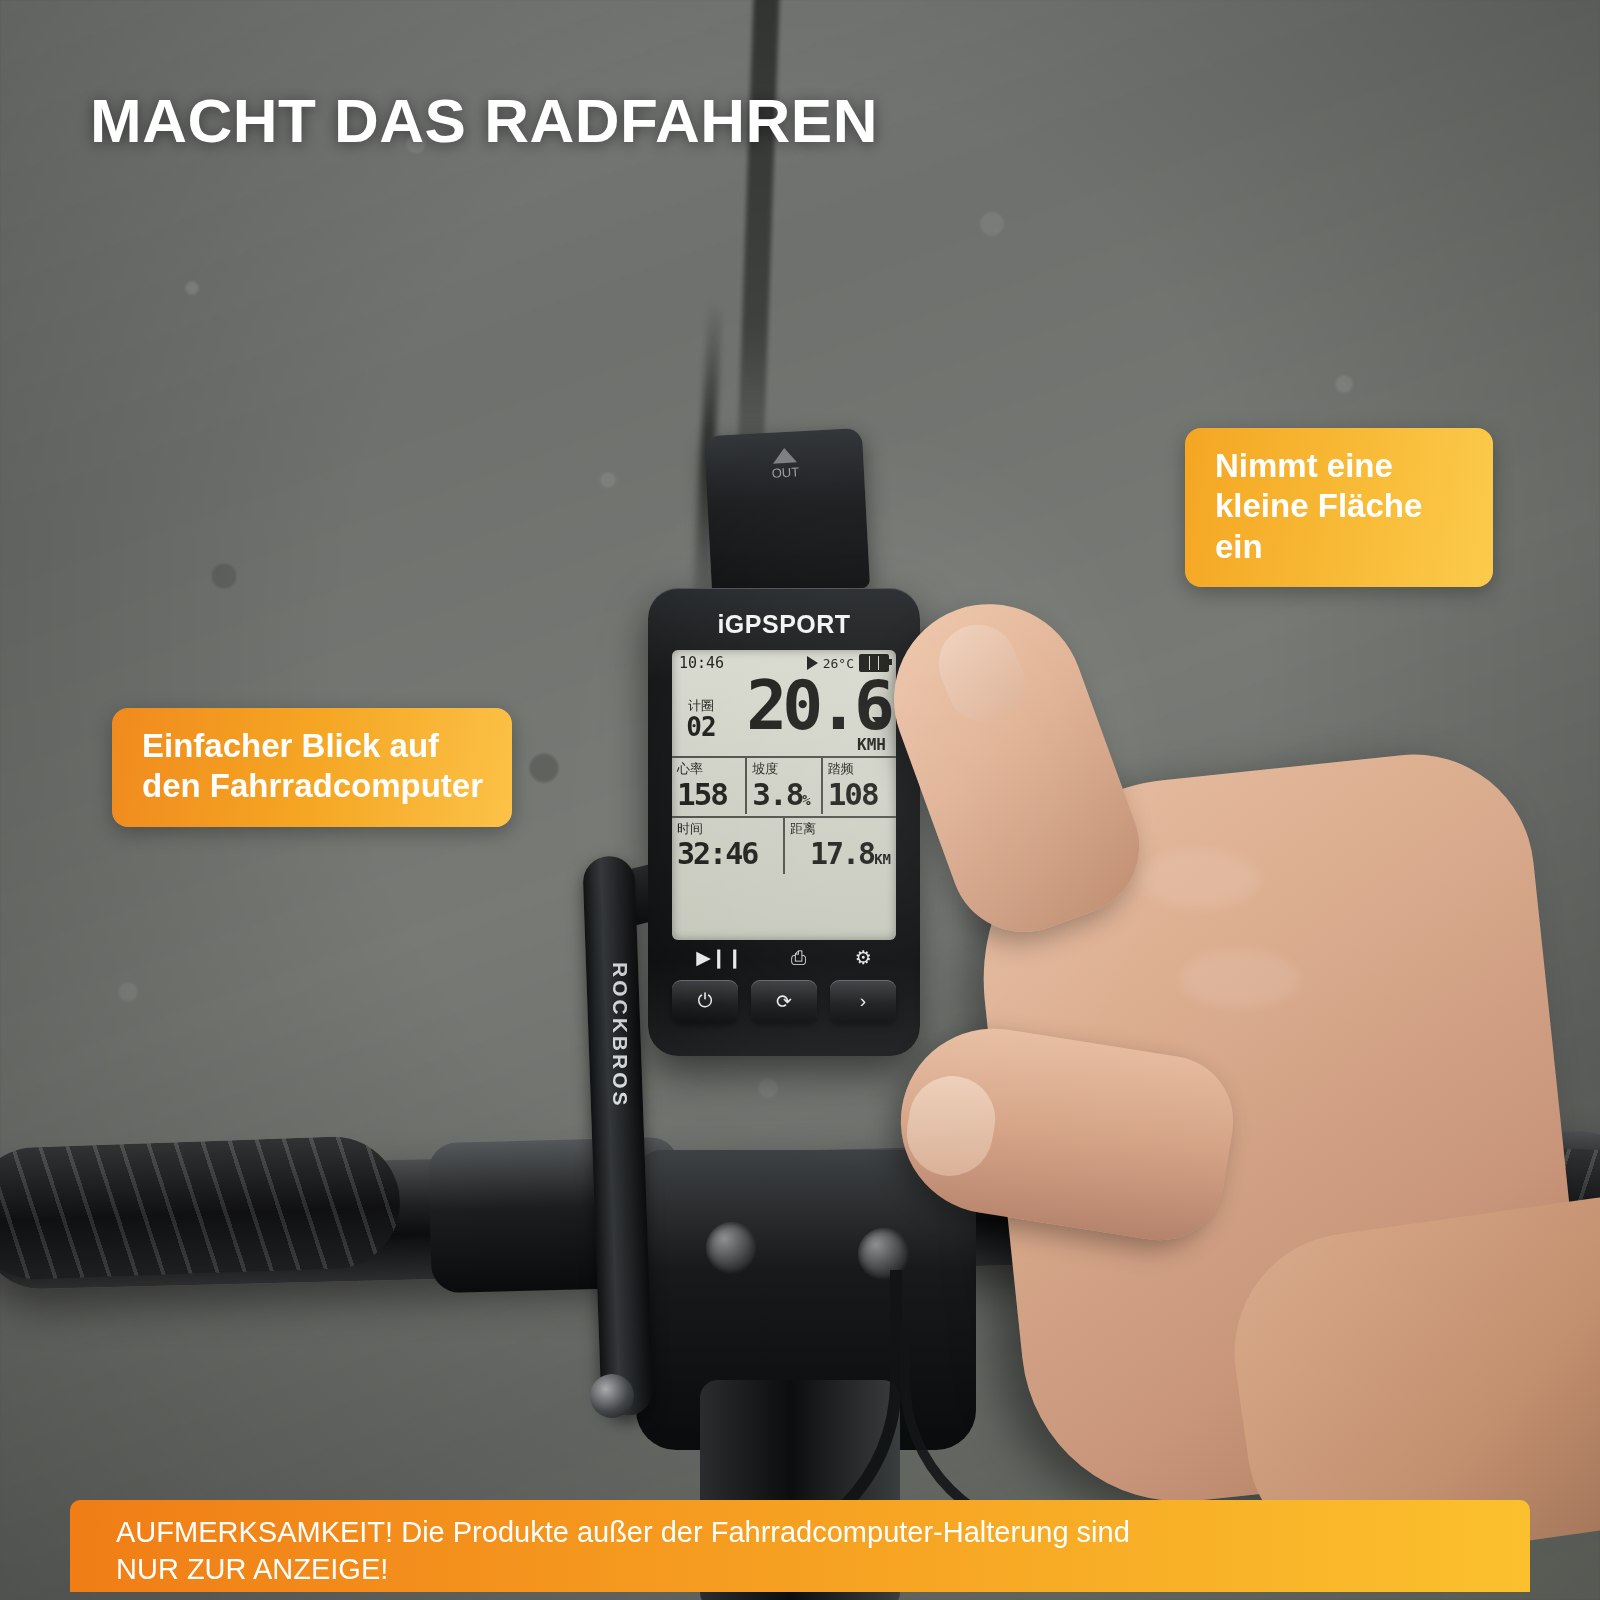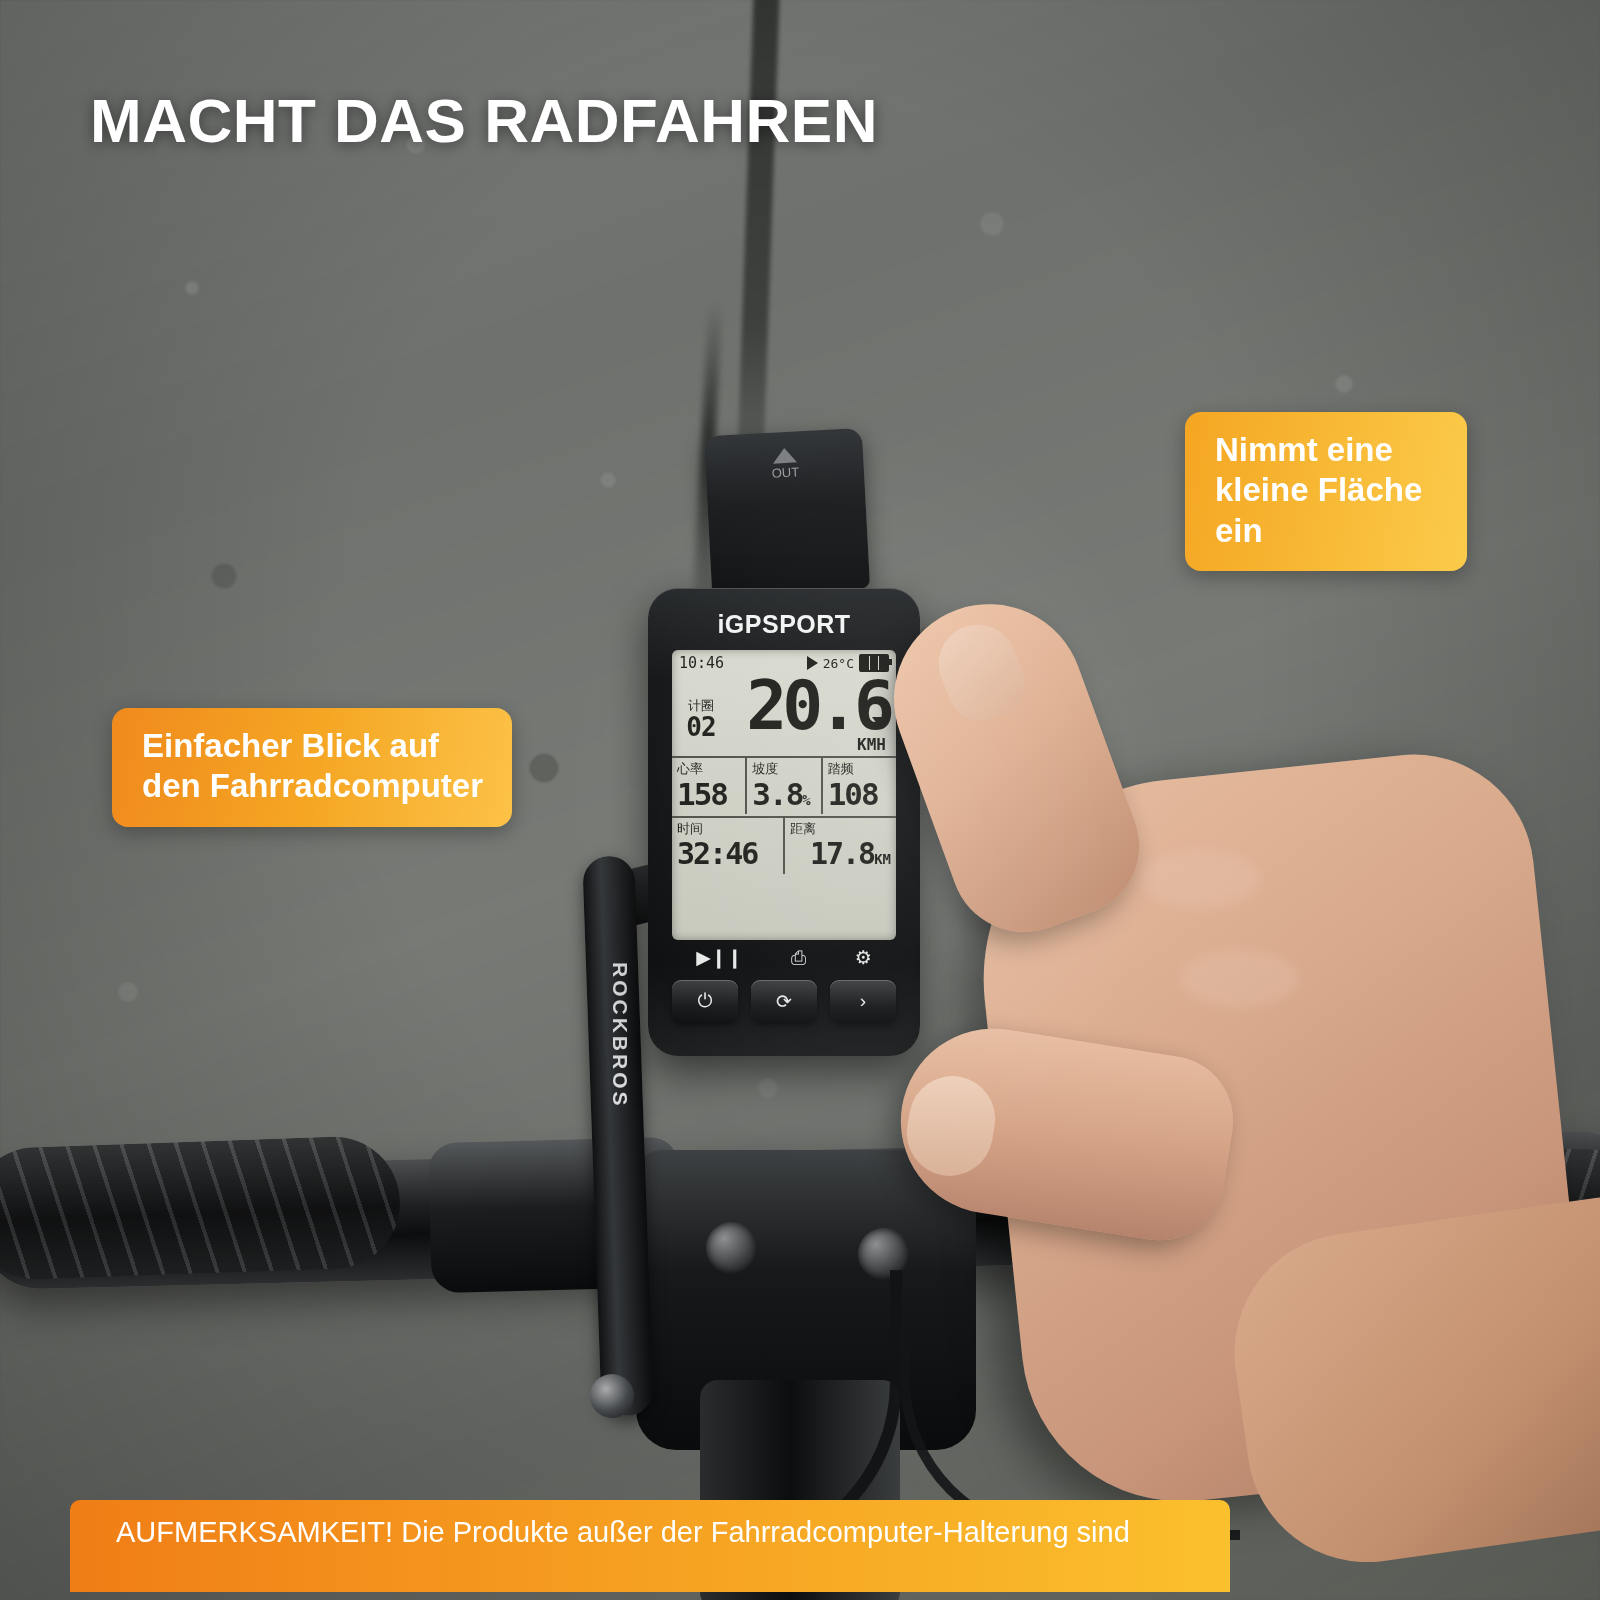--- a/index.html
+++ b/index.html
@@ -94,35 +94,35 @@
     border-radius: 16px;
     color: #ffffff;
     font-size: 33px;
     line-height: 1.22;
     font-weight: 600;
     padding: 18px 26px 20px 30px;
     box-sizing: border-box;
     box-shadow: 0 6px 20px rgba(0,0,0,.28);
   }
   .callout-right {
-    left: 1185px; top: 412px;
-    width: 282px;
+    left: 1185px; top: 428px;
+    width: 308px;
     background: linear-gradient(100deg, #f5a623 0%, #f7b733 45%, #fccb4b 100%);
   }
   .callout-left {
     left: 112px; top: 708px;
     width: 400px;
     background: linear-gradient(100deg, #f08a1e 0%, #f5a623 50%, #fcc247 100%);
   }
 
   
   .notice {
     position: absolute;
     left: 70px; top: 1500px;
-    width: 1160px;
+    width: 1460px;
     height: 92px;
     border-radius: 10px 10px 0 0;
     background: linear-gradient(90deg, #f07d16 0%, #f59a1f 40%, #fbc02d 100%);
     color: #ffffff;
     font-size: 29px;
     line-height: 1.28;
     padding: 14px 40px 0 46px;
     box-sizing: border-box;
   }
 
@@ -617,15 +617,16 @@
     <div class="indexnail"></div>
   </div>
 
   <div class="glow"></div>
 
   <div class="callout callout-right">Nimmt eine kleine Fläche ein</div>
   <div class="callout callout-left">Einfacher Blick auf den Fahrradcomputer</div>
 
   <div class="notice">
     <div>AUFMERKSAMKEIT! Die Produkte außer der Fahrradcomputer-Halterung sind</div>
+    <div>NUR ZUR ANZEIGE!</div>
   </div>
 
 </div>
 
 </body></html>

